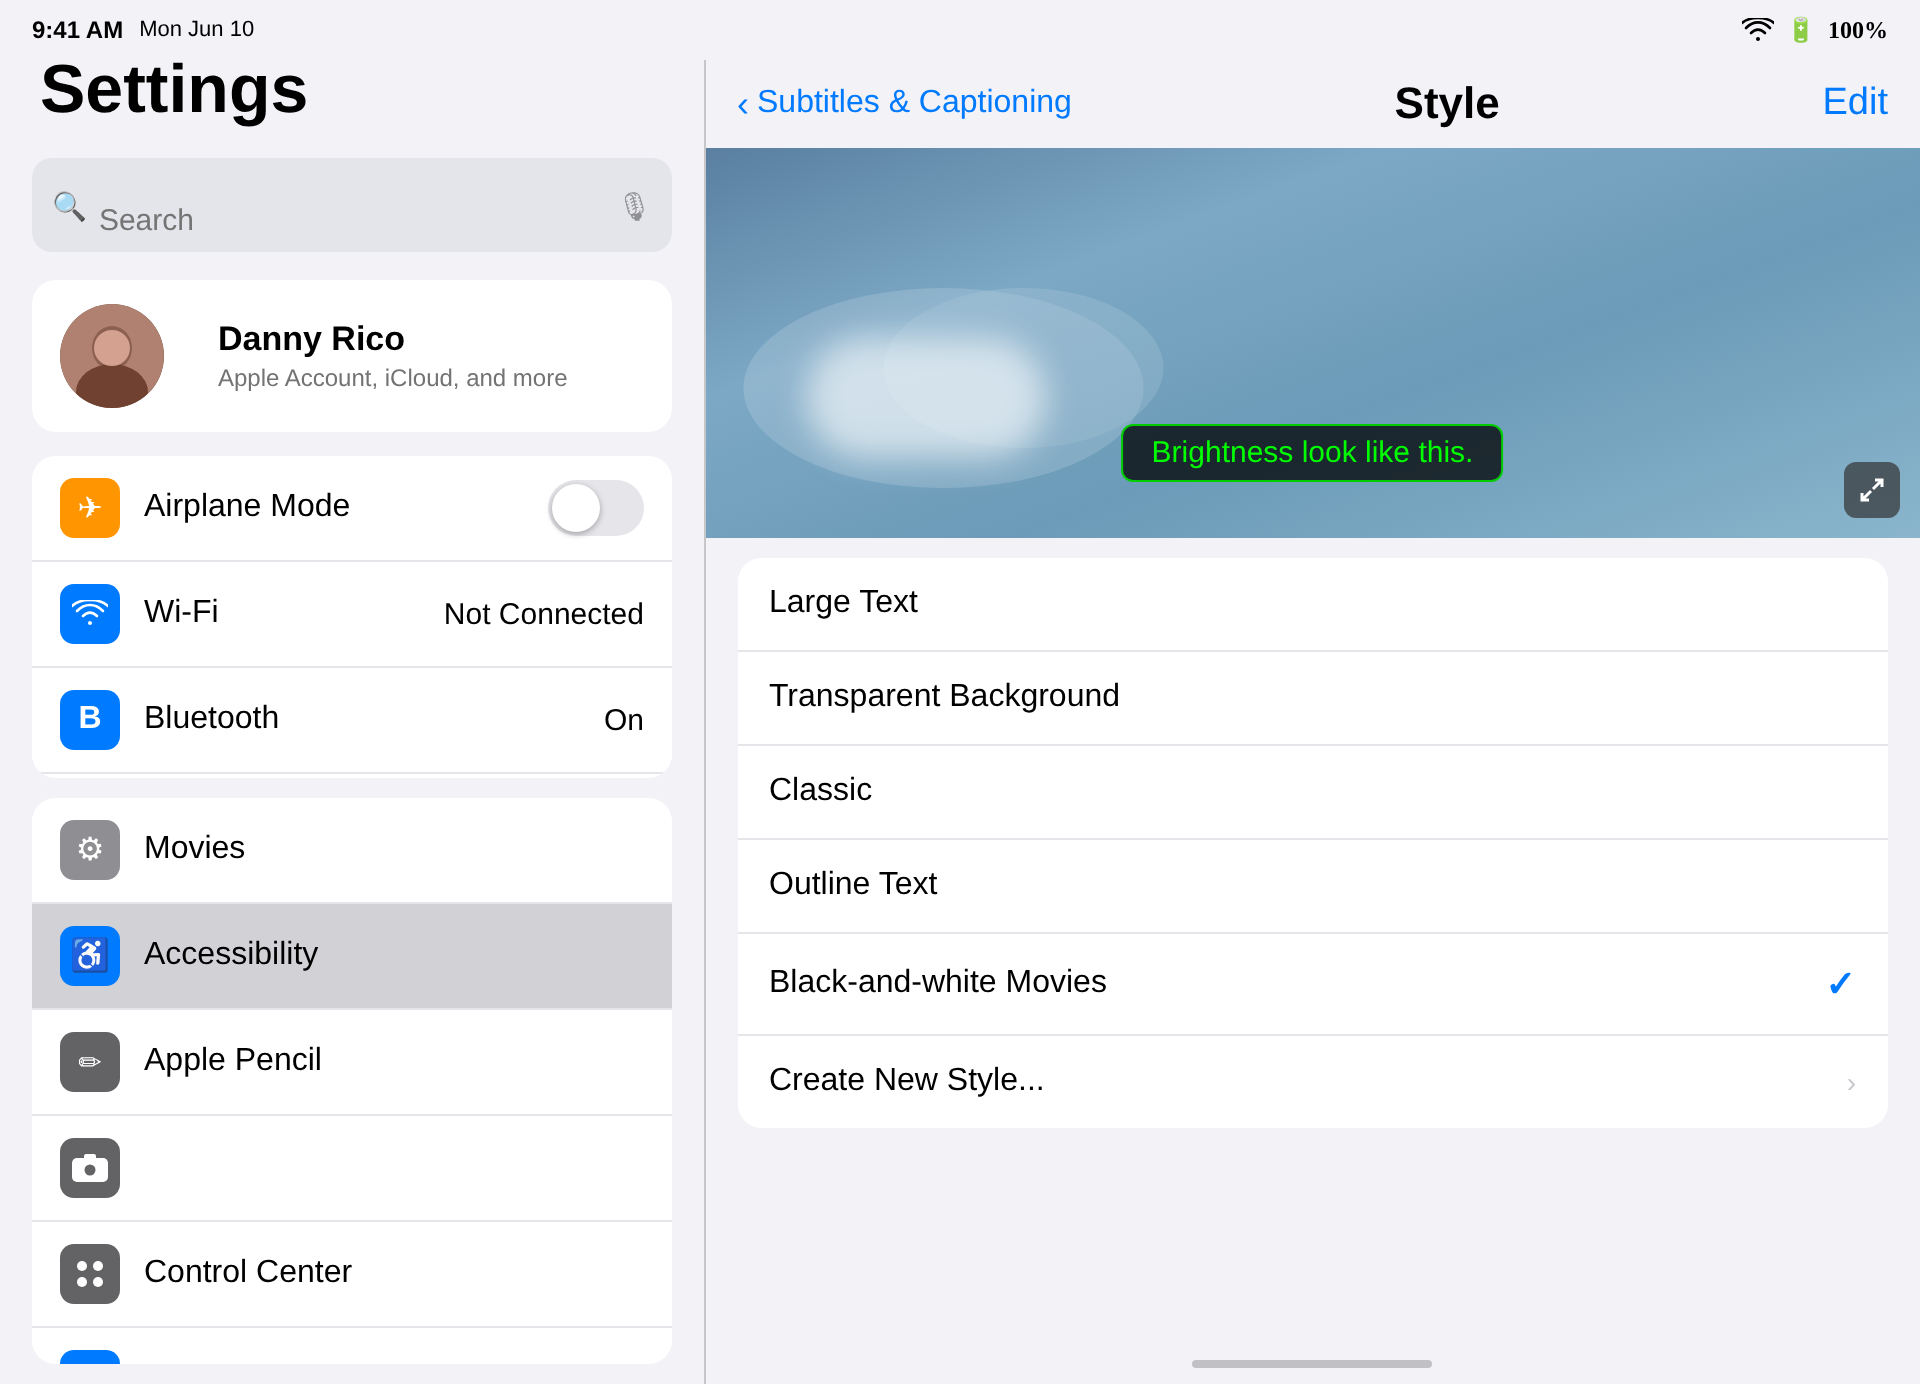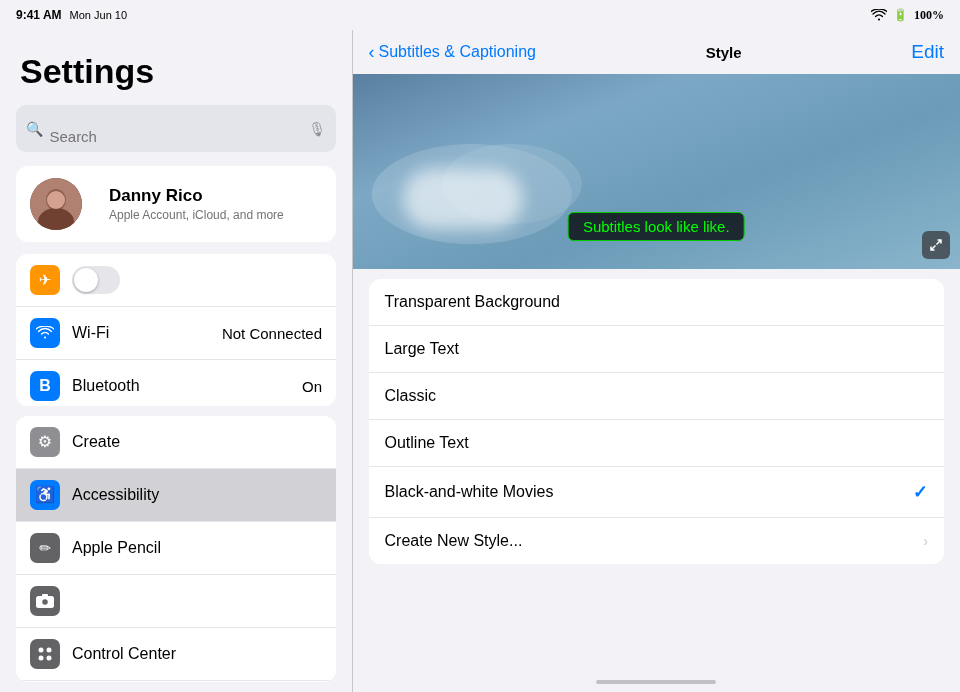--- a/index.html
+++ b/index.html
@@ -30,21 +30,21 @@
     .status-bar .icons { display: flex; align-items: center; gap: 6px; }
 
     
     .sidebar {
       width: 352px;
       min-width: 352px;
       height: 692px;
       background: #f2f2f7;
       display: flex;
       flex-direction: column;
-      padding-top: 40px;
+      padding-top: 14px;
       overflow: hidden;
     }
 
     .main-content {
       flex: 1;
       height: 692px;
       background: #f2f2f7;
       display: flex;
       flex-direction: column;
       padding-top: 30px;
@@ -191,21 +191,21 @@
     }
     .nav-back {
       display: flex;
       align-items: center;
       gap: 4px;
       color: #007aff;
       font-size: 16px;
       cursor: pointer;
     }
     .nav-title {
-      font-size: 15px;
+      font-size: 22px;
       font-weight: 600;
       color: #000;
     }
     .nav-edit {
       color: #007aff;
       font-size: 19px;
       cursor: pointer;
     }
 
     
@@ -360,20 +360,21 @@
       <div class="user-sub">Apple Account, iCloud, and more</div>
     </div>
   </div>
 
   <div class="settings-section">
 
     <div class="settings-item">
       <div class="item-icon" style="background:#ff9500;">
         <span style="color:#fff;font-size:15px;">✈</span>
       </div>
+      <span class="item-label">Airplane Mode</span>
       <div class="toggle"></div>
     </div>
 
     <div class="settings-item">
       <div class="item-icon" style="background:#007aff;">
         <svg width="18" height="14" viewBox="0 0 18 14" fill="white">
           <path d="M9 10.5c.55 0 1 .45 1 1s-.45 1-1 1-1-.45-1-1 .45-1 1-1z"></path>
           <path d="M5.5 8C6.6 6.9 7.8 6.3 9 6.3s2.4.6 3.5 1.7" stroke="white" stroke-width="1.3" fill="none" stroke-linecap="round"></path>
           <path d="M2.5 5.5C4.2 3.7 6.5 2.5 9 2.5s4.8 1.2 6.5 3" stroke="white" stroke-width="1.3" fill="none" stroke-linecap="round"></path>
           <path d="M0 3C2.3.8 5.5 0 9 0s6.7.8 9 3" stroke="white" stroke-width="1.3" fill="none" stroke-linecap="round"></path>
@@ -396,21 +397,21 @@
       
     </div>
   </div>
 
   <div class="settings-section">
 
     <div class="settings-item">
       <div class="item-icon" style="background:#8e8e93;">
         <span style="color:#fff;font-size:16px;">⚙</span>
       </div>
-      <span class="item-label">Create</span>
+      <span class="item-label">Movies</span>
     </div>
 
     <div class="settings-item active">
       <div class="item-icon" style="background:#007aff;">
         <span style="color:#fff;font-size:16px;">♿</span>
       </div>
       <span class="item-label">Accessibility</span>
     </div>
 
     <div class="settings-item">
@@ -465,37 +466,37 @@
     <span class="nav-edit">Edit</span>
   </div>
 
   <div class="video-preview">
     <div class="cloud"></div>
 
     <svg style="position:absolute;top:0;left:0;width:100%;height:100%;opacity:0.3;" viewBox="0 0 610 195" preserveAspectRatio="xMidYMid slice">
       <ellipse cx="120" cy="120" rx="100" ry="50" fill="white" opacity="0.5"></ellipse>
       <ellipse cx="160" cy="110" rx="70" ry="40" fill="white" opacity="0.4"></ellipse>
     </svg>
-    <div class="subtitle-chip">Subtitles look like like.</div>
+    <div class="subtitle-chip">Brightness look like this.</div>
     <div class="expand-btn">
       <svg width="12" height="12" viewBox="0 0 12 12" fill="white">
         <path d="M7.5 1h3.5v3.5M4.5 11H1V7.5M10.5 1.5L6.5 5.5M1.5 10.5l4-4" stroke="white" stroke-width="1.5" fill="none"></path>
       </svg>
     </div>
   </div>
 
   <div class="style-list">
     <div class="style-section">
 
       <div class="style-item">
+        <span class="style-item-label">Large Text</span>
+      </div>
+
+      <div class="style-item">
         <span class="style-item-label">Transparent Background</span>
-      </div>
-
-      <div class="style-item">
-        <span class="style-item-label">Large Text</span>
       </div>
 
       <div class="style-item">
         <span class="style-item-label">Classic</span>
       </div>
 
       <div class="style-item">
         <span class="style-item-label">Outline Text</span>
       </div>
 

